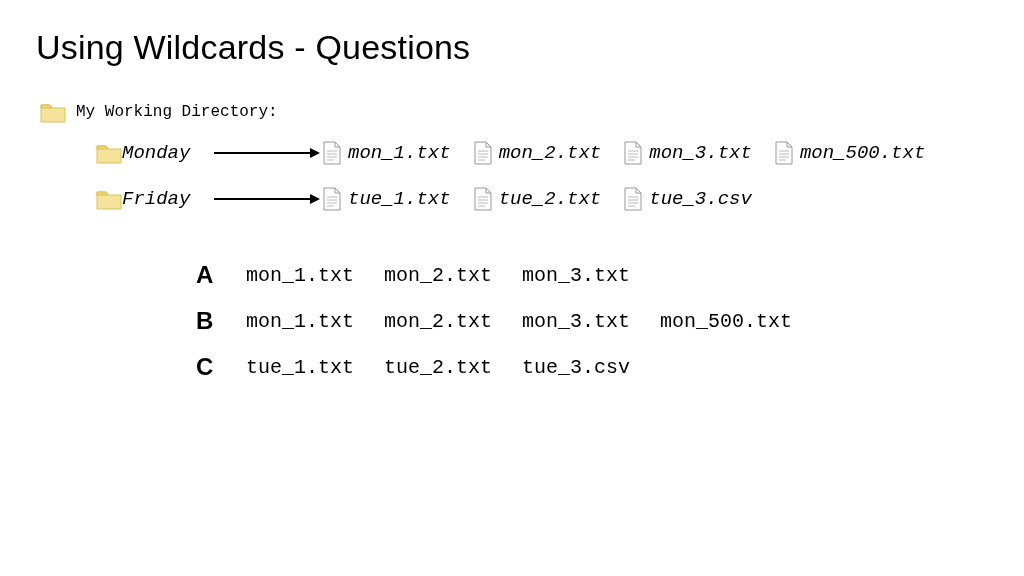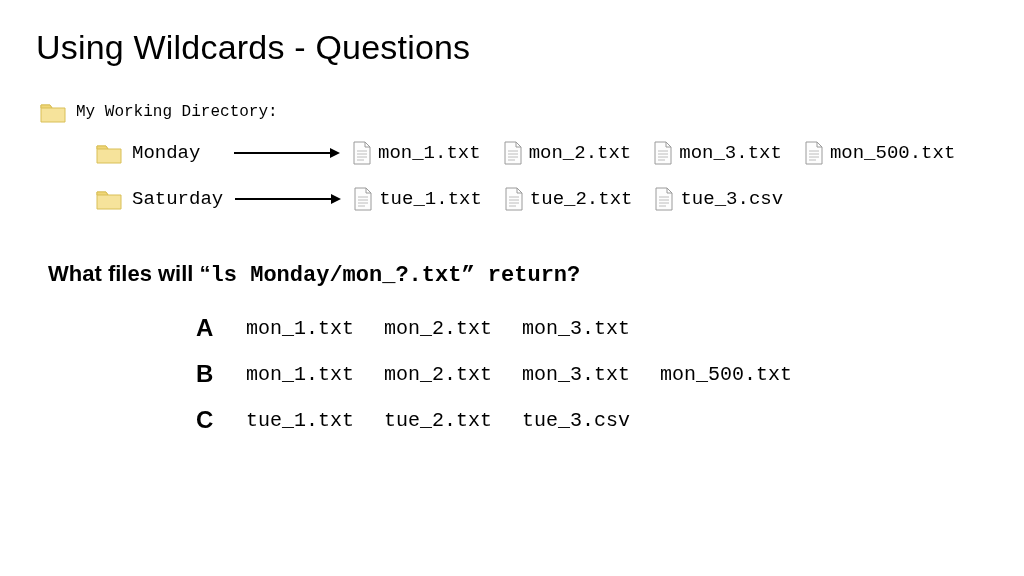--- a/index.html
+++ b/index.html
@@ -39,23 +39,23 @@
   }
   .dir-header .label {
     font-size: 16px;
   }
   .subfolders {
     margin-left: 56px;
   }
   .folder-row {
     display: flex;
     align-items: center;
-    gap: 10px;
     margin-bottom: 14px;
     height: 32px;
+    font-style: italic;
   }
   .folder-row .name {
     font-size: 19px;
     min-width: 90px;
   }
   .arrow-holder {
     width: 110px;
     height: 14px;
   }
   .files {
@@ -216,21 +216,21 @@
         </div>
       </div>
 
       <div class="folder-row">
         <span class="folder-icon">
           <svg viewBox="0 0 26 22" width="26" height="22">
             <path d="M1 4 L10 4 L12 7 L25 7 L25 21 L1 21 Z" fill="#f6e39b" stroke="#d9bf57" stroke-width="1"></path>
             <path d="M1 4 L10 4 L12 7 L1 7 Z" fill="#f0d677" stroke="#d9bf57" stroke-width="1"></path>
           </svg>
         </span>
-        <span class="name mono">Saturday</span>
+        <span class="name mono">Friday</span>
         <span class="arrow-holder">
           <svg viewBox="0 0 110 14" width="110" height="14">
             <line x1="2" y1="7" x2="98" y2="7" stroke="#000" stroke-width="2"></line>
             <polygon points="98,2 108,7 98,12" fill="#000"></polygon>
           </svg>
         </span>
         <div class="files">
           <span class="file">
             <span class="file-icon">
               <svg viewBox="0 0 20 24" width="20" height="24">
@@ -270,23 +270,20 @@
             </span>
             <span class="fname mono">tue_3.csv</span>
           </span>
         </div>
       </div>
 
     </div>
   </div>
 
   <div class="question">
-    <div class="q-line">
-      <span>What files will “</span><span class="mono">ls Monday/mon_?.txt</span><span class="mono">” return?</span>
-    </div>
 
     <div class="answers">
 
       <div class="ans-row">
         <span class="ans-label">A</span>
         <div class="ans-files">
           <span class="mono">mon_1.txt</span>
           <span class="mono">mon_2.txt</span>
           <span class="mono">mon_3.txt</span>
         </div>

